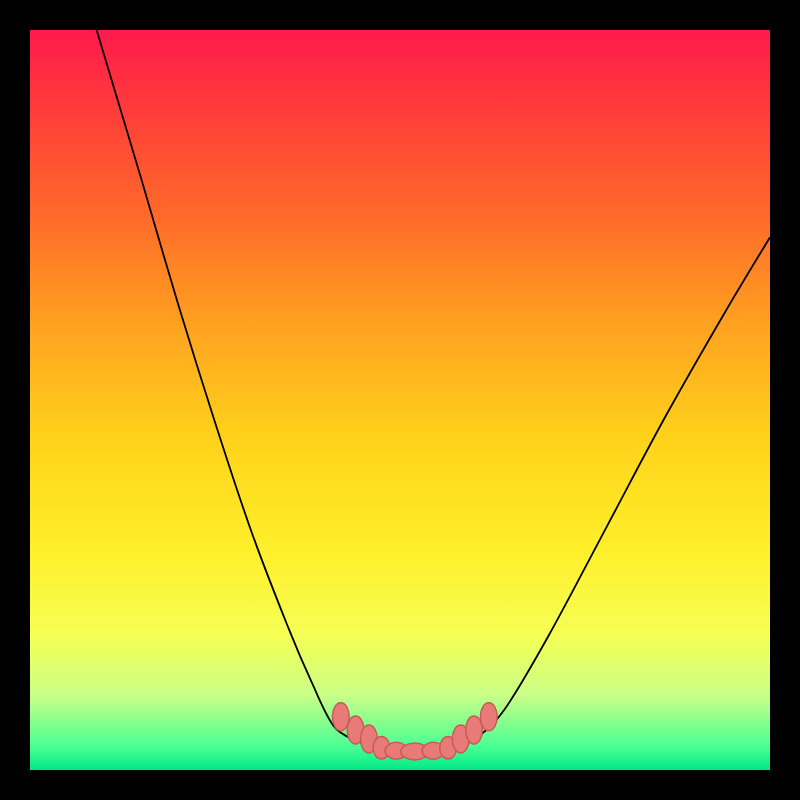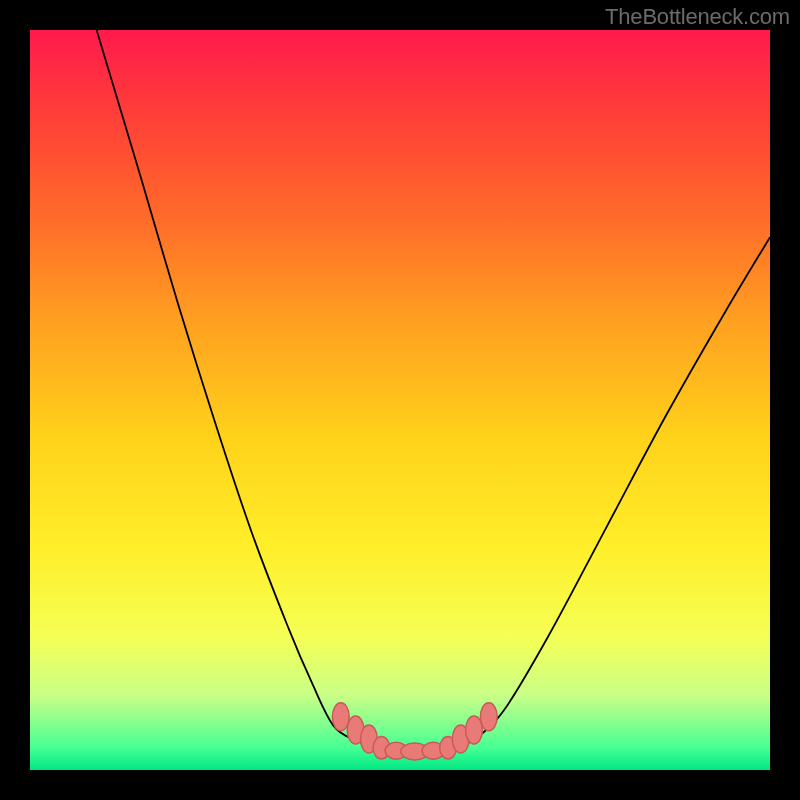--- a/index.html
+++ b/index.html
@@ -82,14 +82,13 @@
           <ellipse cx="366.3" cy="720.76" rx="11.2" ry="8.399999999999999" class="marker"></ellipse>
           <ellipse cx="384.8" cy="721.5" rx="14" ry="8.399999999999999" class="marker"></ellipse>
           <ellipse cx="403.3" cy="720.76" rx="11.2" ry="8.399999999999999" class="marker"></ellipse>
           <ellipse cx="418.09999999999997" cy="717.8" rx="8.399999999999999" ry="11.2" class="marker"></ellipse>
           <ellipse cx="430.68000000000006" cy="708.92" rx="8.399999999999999" ry="14" class="marker"></ellipse>
           <ellipse cx="444" cy="700.04" rx="8.399999999999999" ry="14" class="marker"></ellipse>
           <ellipse cx="458.8" cy="686.72" rx="8.399999999999999" ry="14" class="marker"></ellipse>
         </g>
     </svg>
   </div>
-  <div class="watermark">TheBottleneck.com</div>
 </div>
 
 </body></html>

